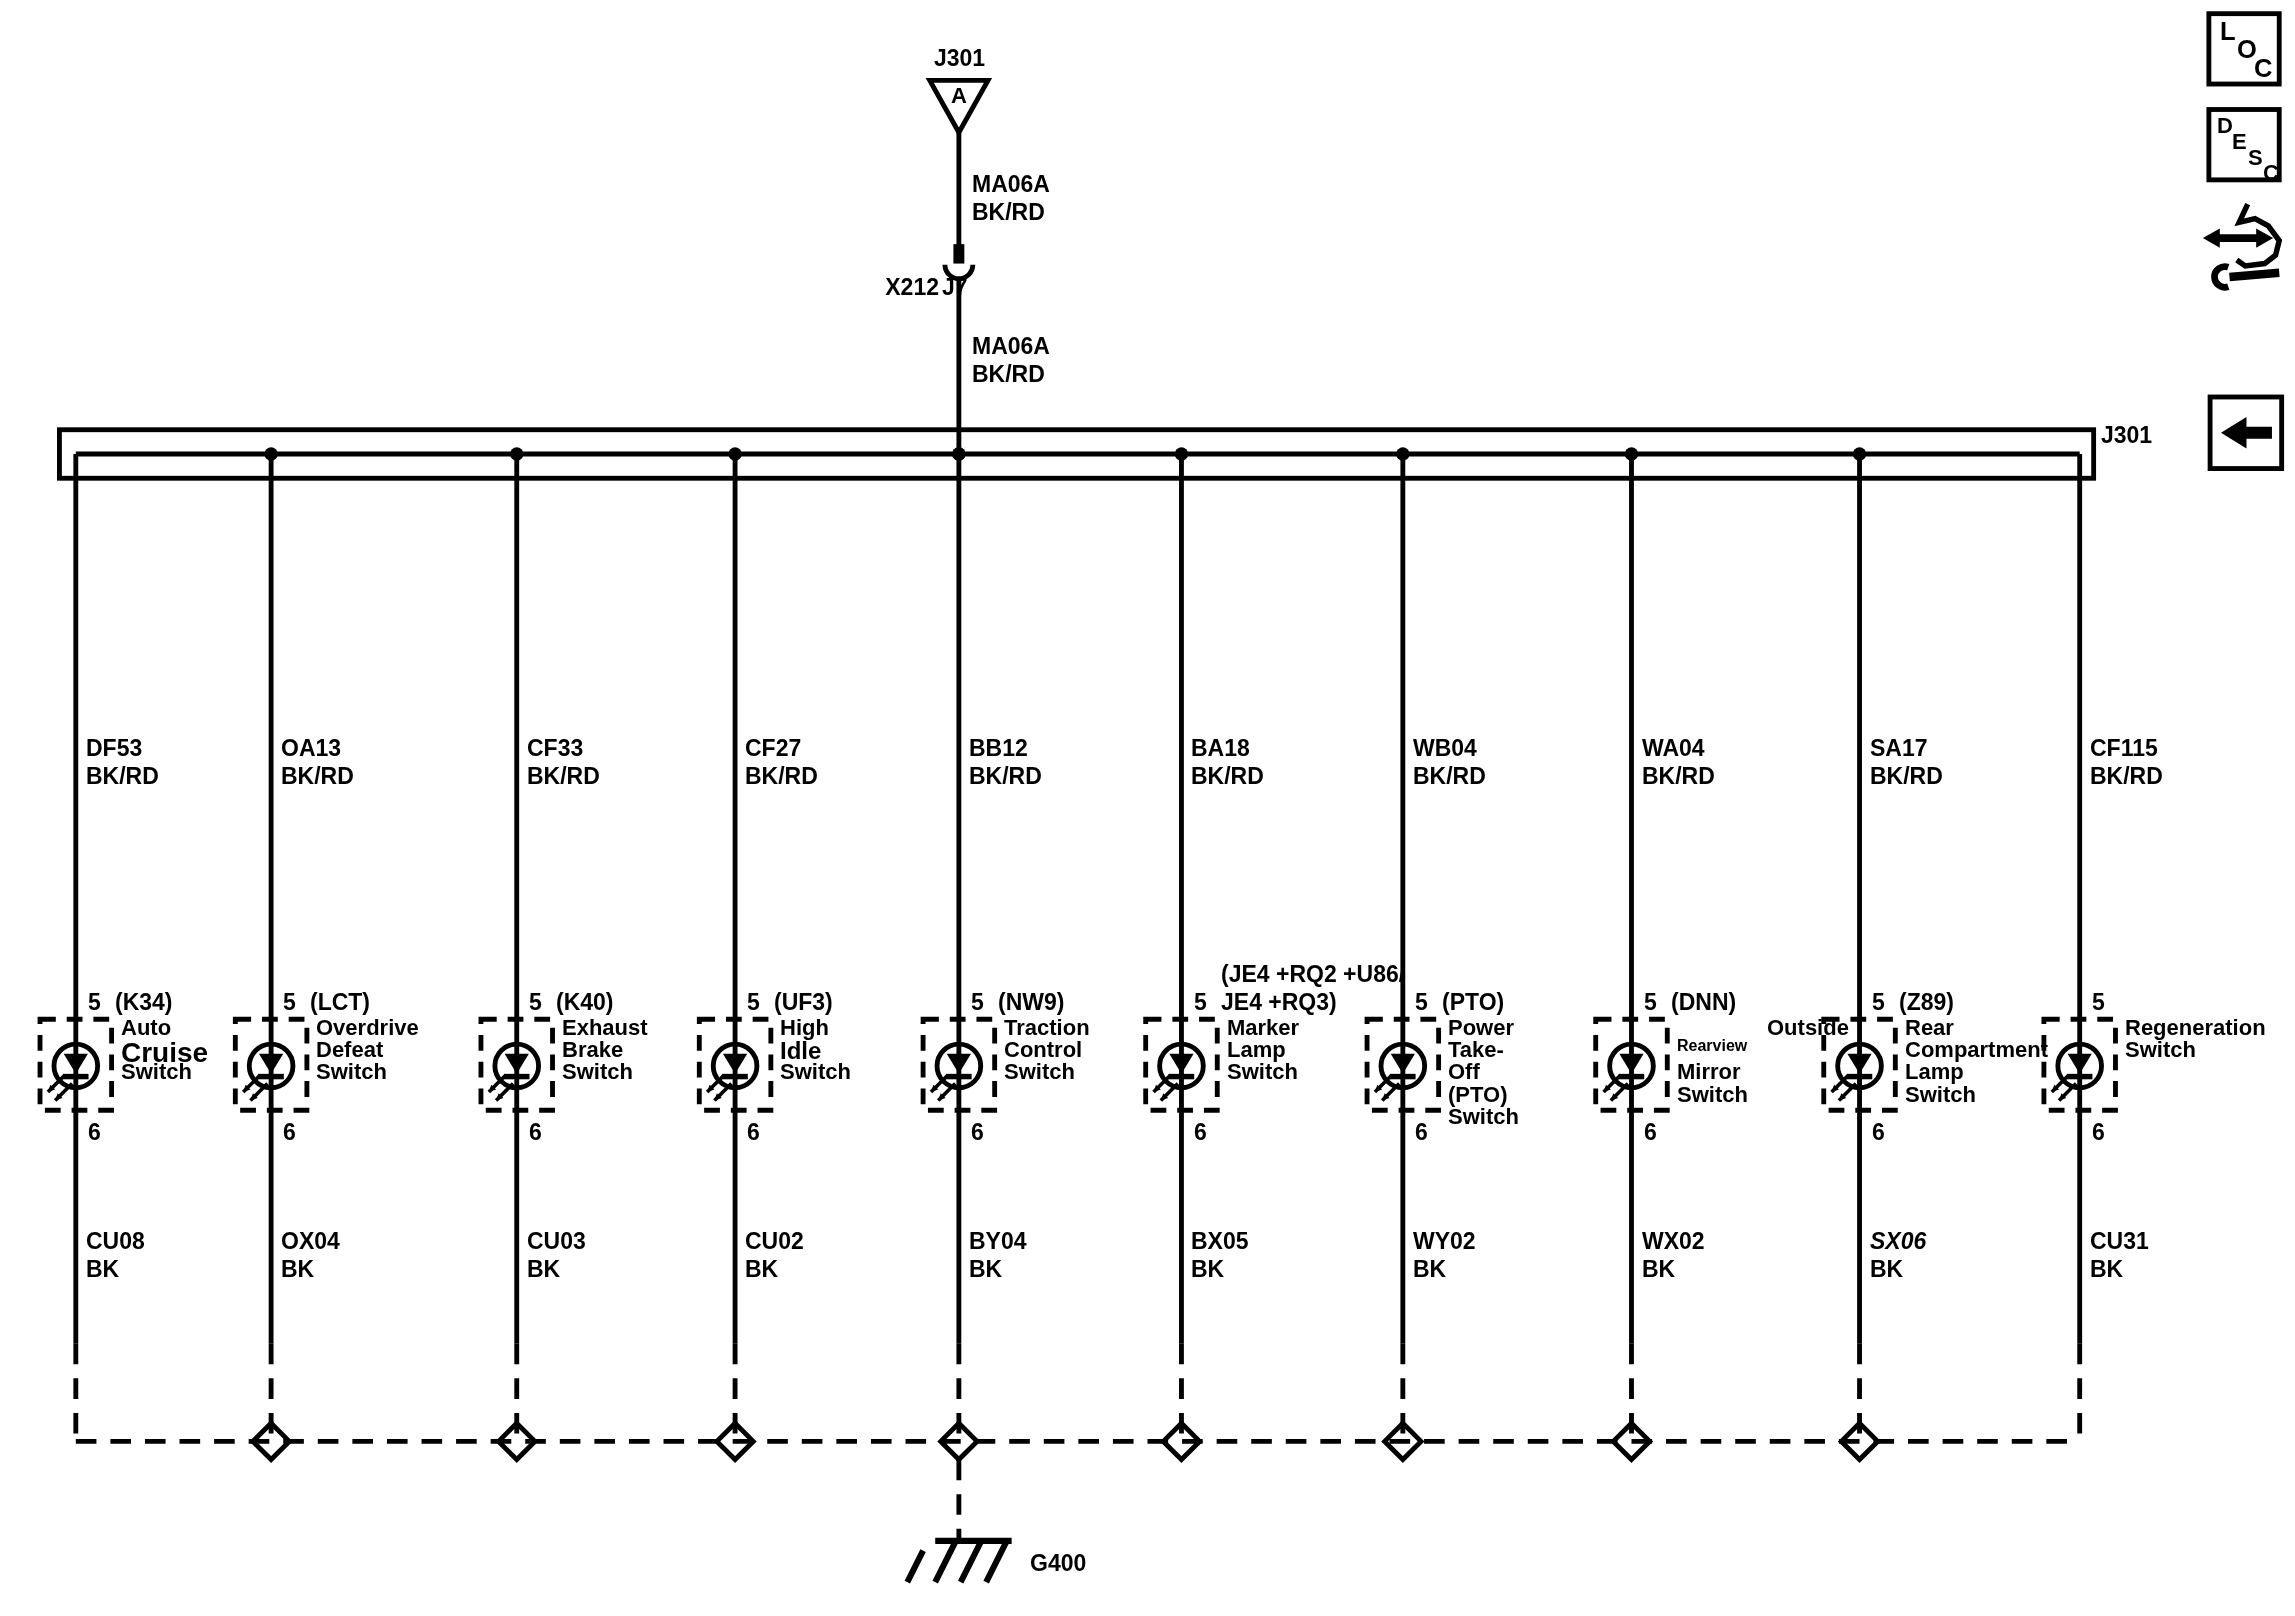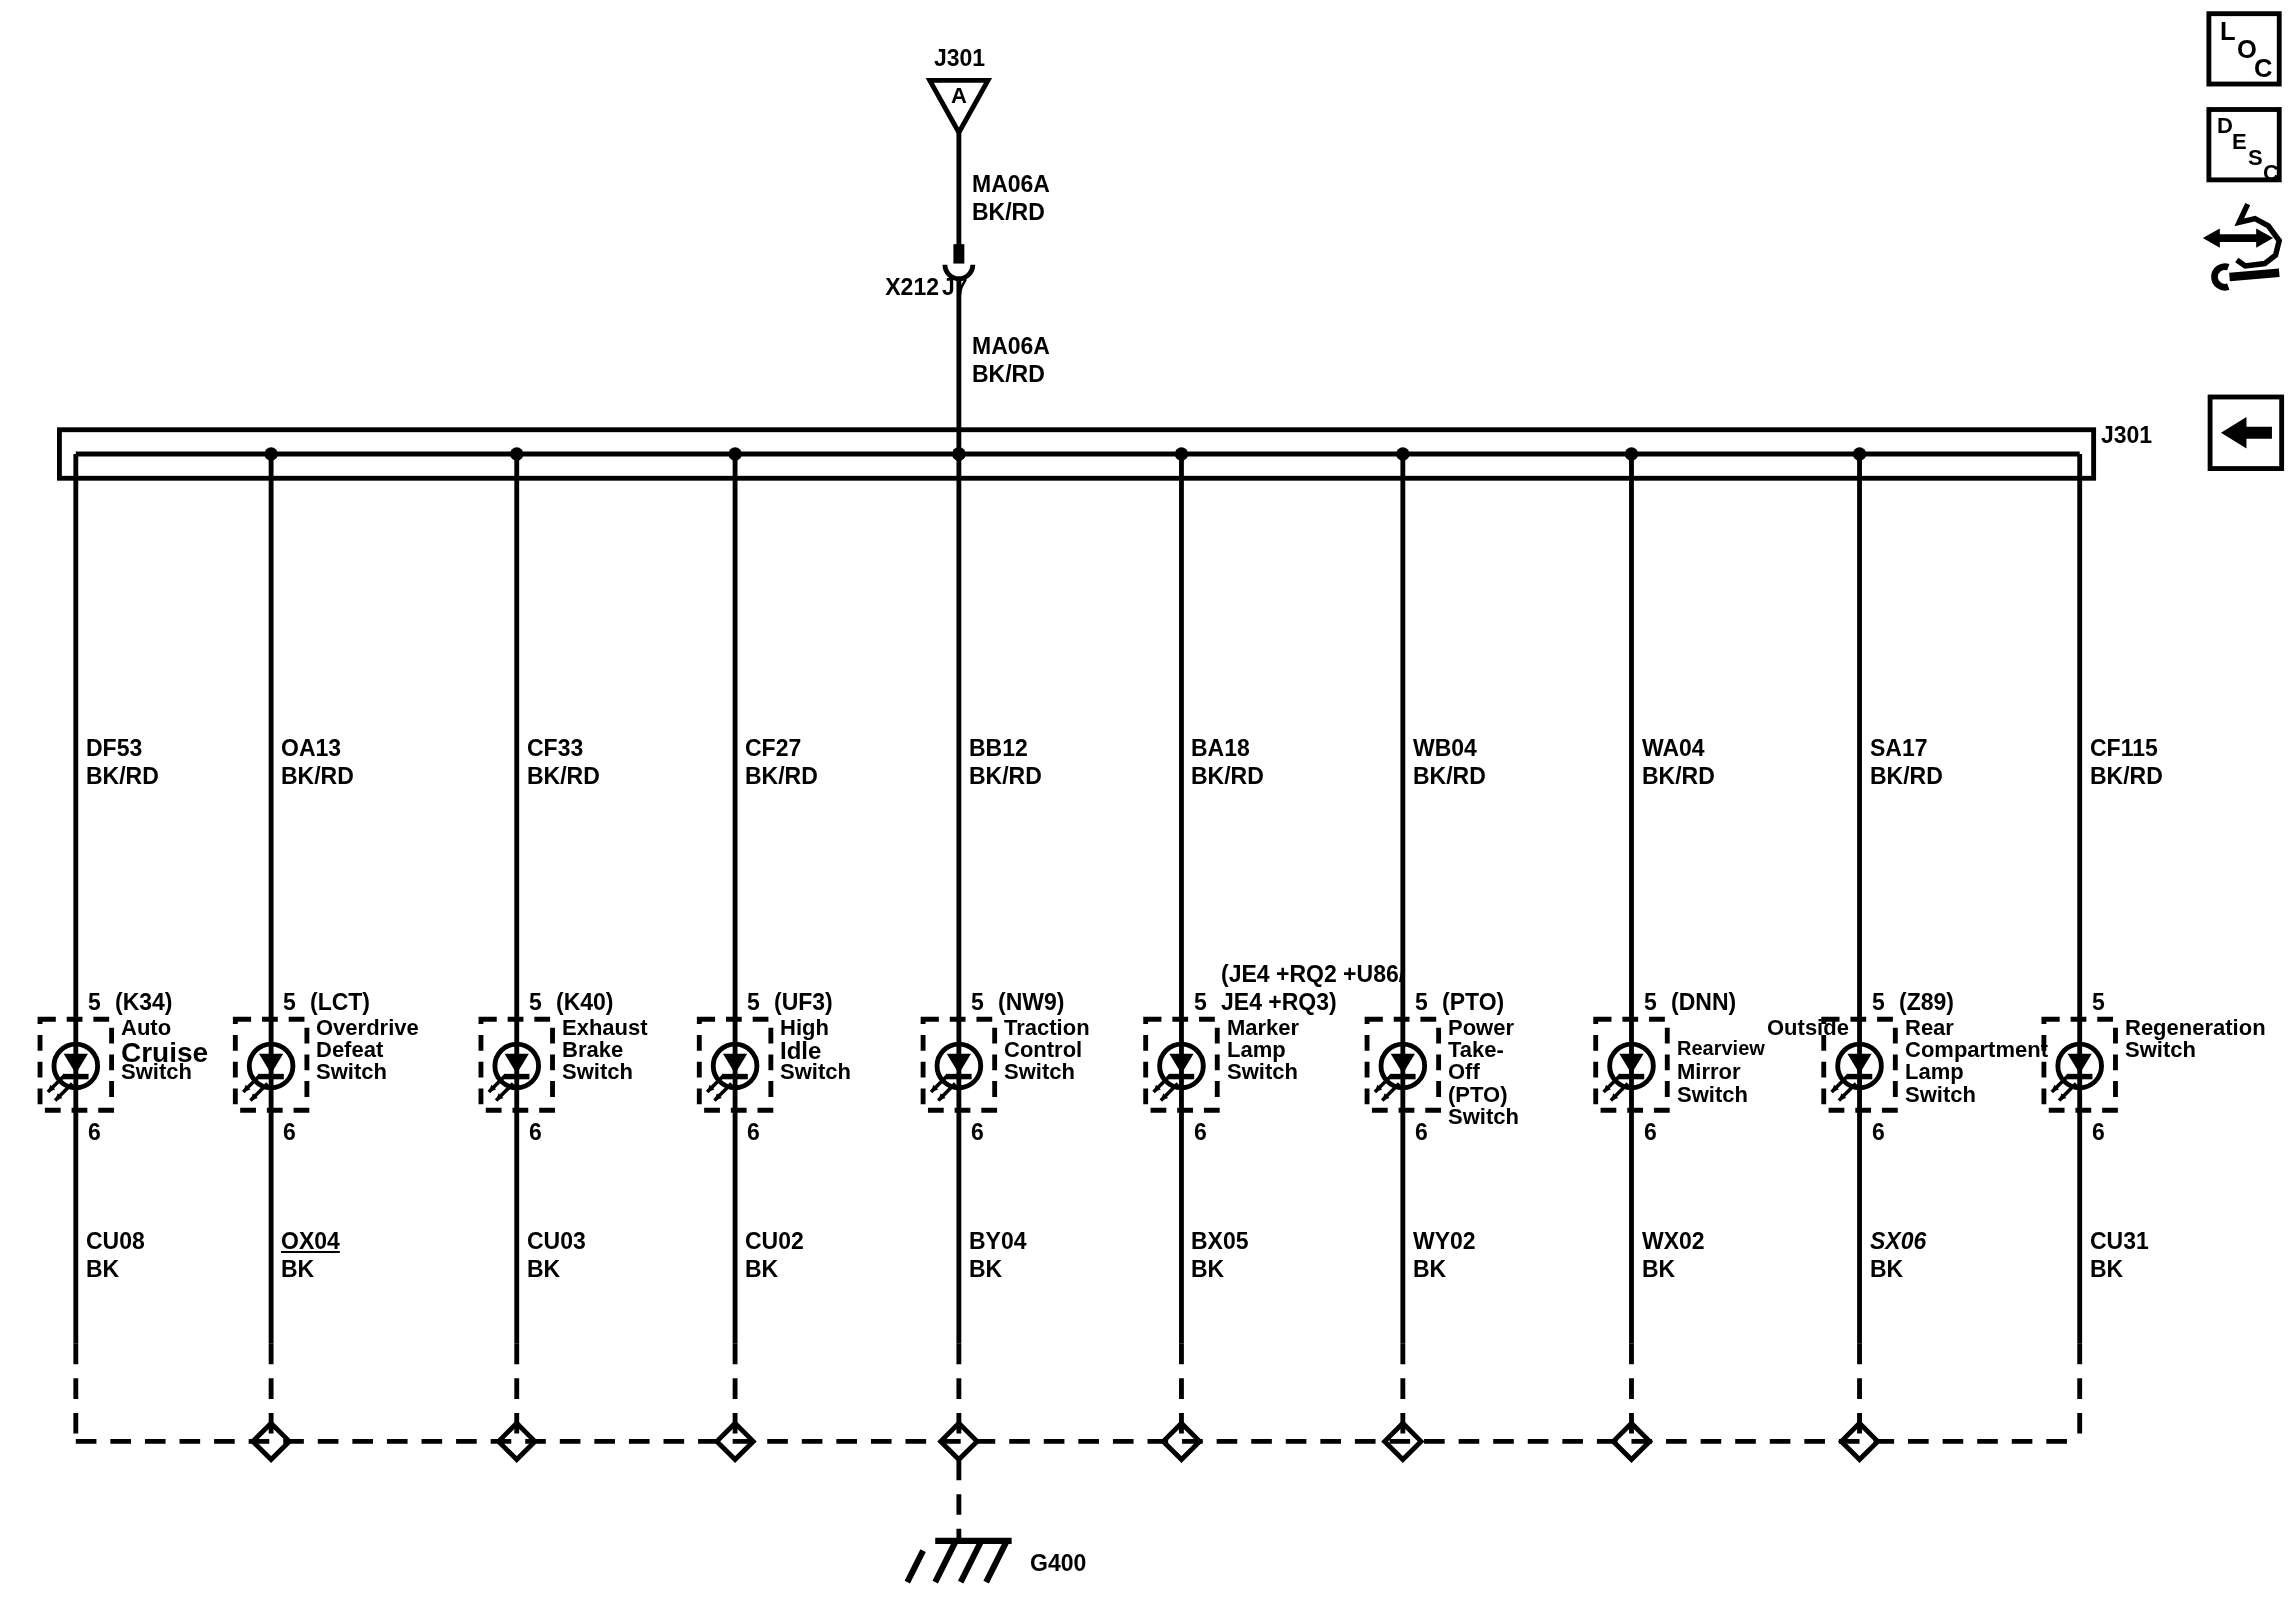--- a/index.html
+++ b/index.html
@@ -253,21 +253,21 @@
     <div class="lbl" style="left:86px;top:1229px;">CU08</div>
     <div class="lbl" style="left:86px;top:1257px;">BK</div>
     <div class="lbl" style="left:281px;top:736px;">OA13</div>
     <div class="lbl" style="left:281px;top:764px;">BK/RD</div>
     <div class="lbl" style="left:283px;top:990px;">5</div>
     <div class="lbl" style="left:310px;top:990px;">(LCT)</div>
     <div class="lbl" style="left:316px;top:1016px;font-size:22px;">Overdrive</div>
     <div class="lbl" style="left:316px;top:1038px;font-size:22px;">Defeat</div>
     <div class="lbl" style="left:316px;top:1060px;font-size:22px;">Switch</div>
     <div class="lbl" style="left:283px;top:1120px;">6</div>
-    <div class="lbl" style="left:281px;top:1229px;text-decoration:underline;">OX04</div>
+    <div class="lbl" style="left:281px;top:1229px;">OX04</div>
     <div class="lbl" style="left:281px;top:1257px;">BK</div>
     <div class="lbl" style="left:527px;top:736px;">CF33</div>
     <div class="lbl" style="left:527px;top:764px;">BK/RD</div>
     <div class="lbl" style="left:529px;top:990px;">5</div>
     <div class="lbl" style="left:556px;top:990px;">(K40)</div>
     <div class="lbl" style="left:562px;top:1016px;font-size:22px;">Exhaust</div>
     <div class="lbl" style="left:562px;top:1038px;font-size:22px;">Brake</div>
     <div class="lbl" style="left:562px;top:1060px;font-size:22px;">Switch</div>
     <div class="lbl" style="left:529px;top:1120px;">6</div>
     <div class="lbl" style="left:527px;top:1229px;">CU03</div>
@@ -313,21 +313,21 @@
     <div class="lbl" style="left:1448px;top:1083px;font-size:22px;">(PTO)</div>
     <div class="lbl" style="left:1448px;top:1105px;font-size:22px;">Switch</div>
     <div class="lbl" style="left:1415px;top:1120px;">6</div>
     <div class="lbl" style="left:1413px;top:1229px;">WY02</div>
     <div class="lbl" style="left:1413px;top:1257px;">BK</div>
     <div class="lbl" style="left:1642px;top:736px;">WA04</div>
     <div class="lbl" style="left:1642px;top:764px;">BK/RD</div>
     <div class="lbl" style="left:1644px;top:990px;">5</div>
     <div class="lbl" style="left:1671px;top:990px;">(DNN)</div>
     <div class="lbl" style="left:1767px;top:1016px;font-size:22px;">Outside</div>
-    <div class="lbl" style="left:1677px;top:1038px;font-size:20px;">Rearview</div>
+    <div class="lbl" style="left:1677px;top:1038px;font-size:16px;">Rearview</div>
     <div class="lbl" style="left:1677px;top:1060px;font-size:22px;">Mirror</div>
     <div class="lbl" style="left:1677px;top:1083px;font-size:22px;">Switch</div>
     <div class="lbl" style="left:1644px;top:1120px;">6</div>
     <div class="lbl" style="left:1642px;top:1229px;">WX02</div>
     <div class="lbl" style="left:1642px;top:1257px;">BK</div>
     <div class="lbl" style="left:1870px;top:736px;">SA17</div>
     <div class="lbl" style="left:1870px;top:764px;">BK/RD</div>
     <div class="lbl" style="left:1872px;top:990px;">5</div>
     <div class="lbl" style="left:1899px;top:990px;">(Z89)</div>
     <div class="lbl" style="left:1905px;top:1016px;font-size:22px;">Rear</div>

